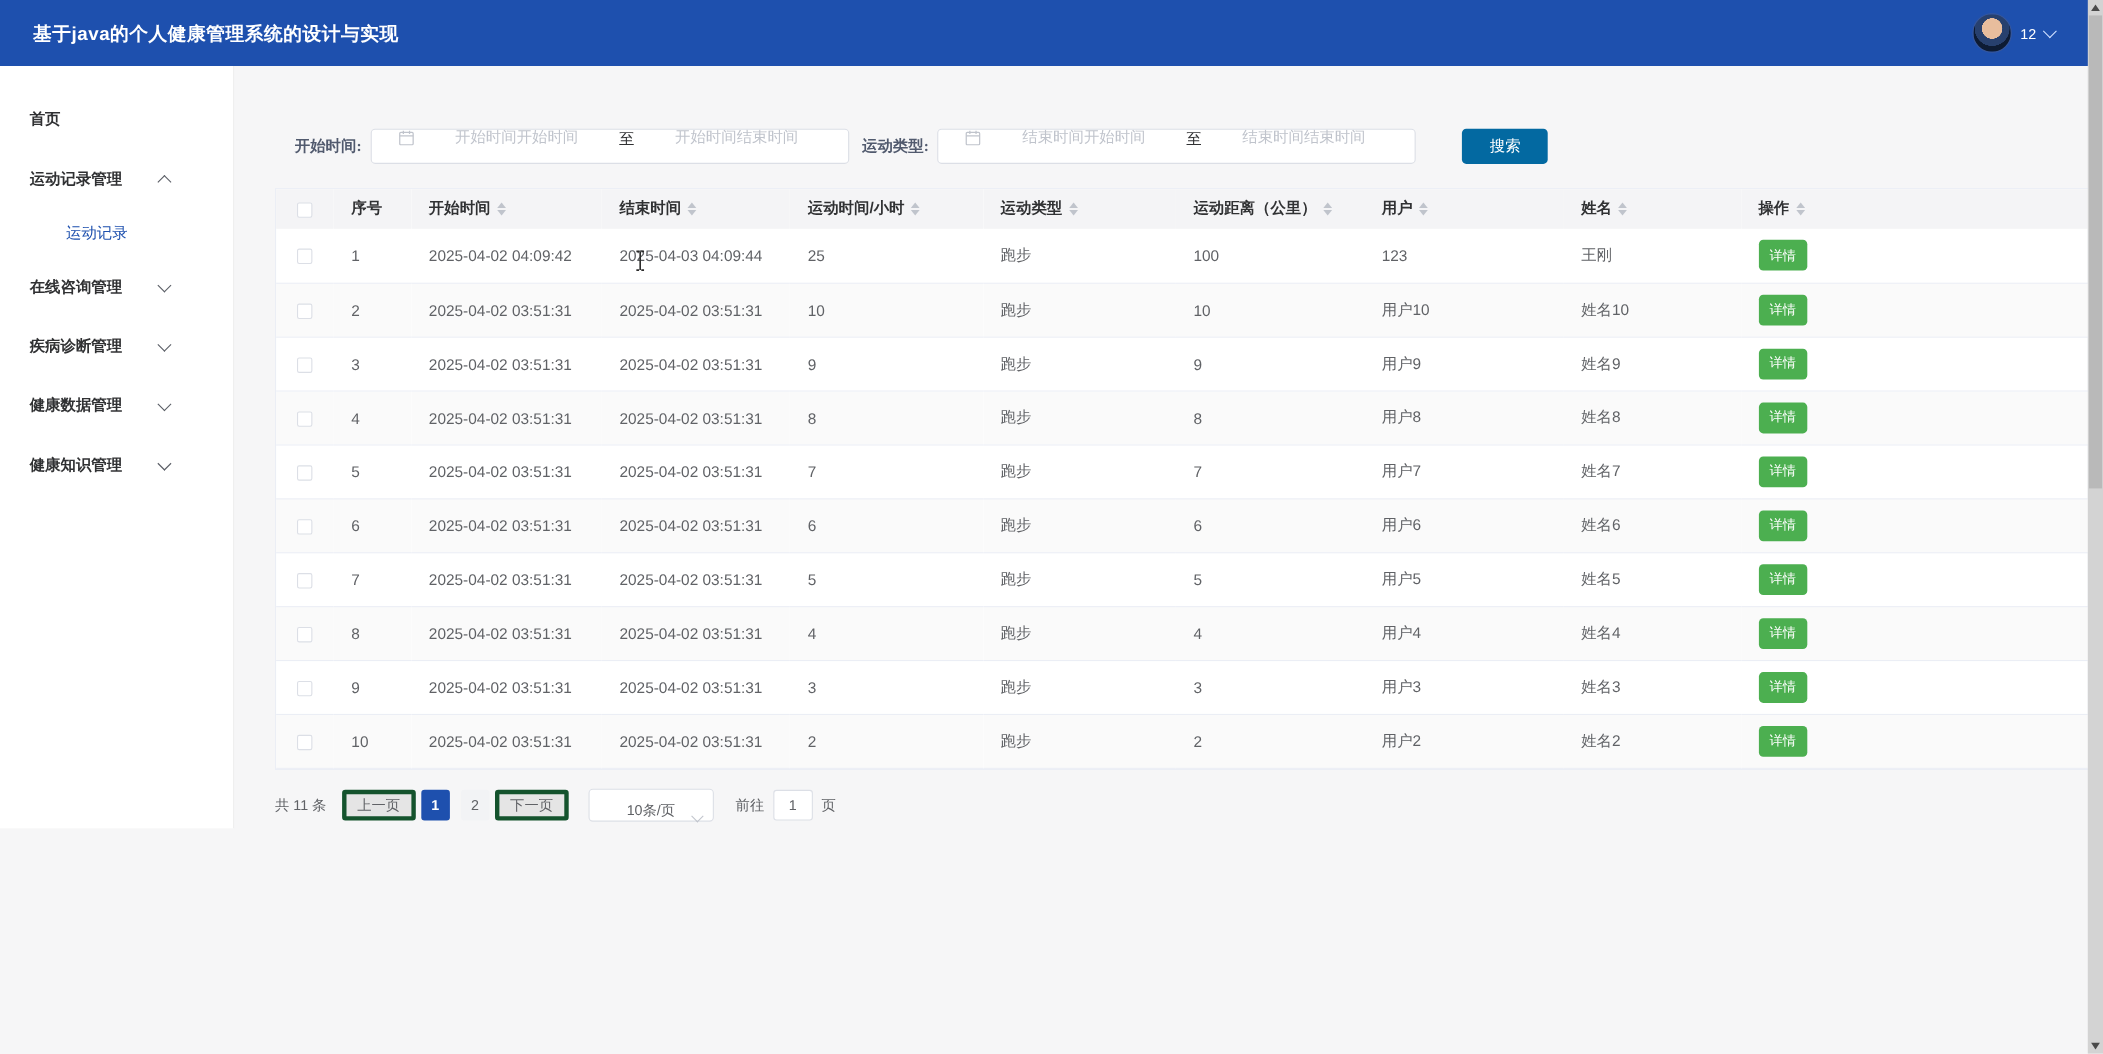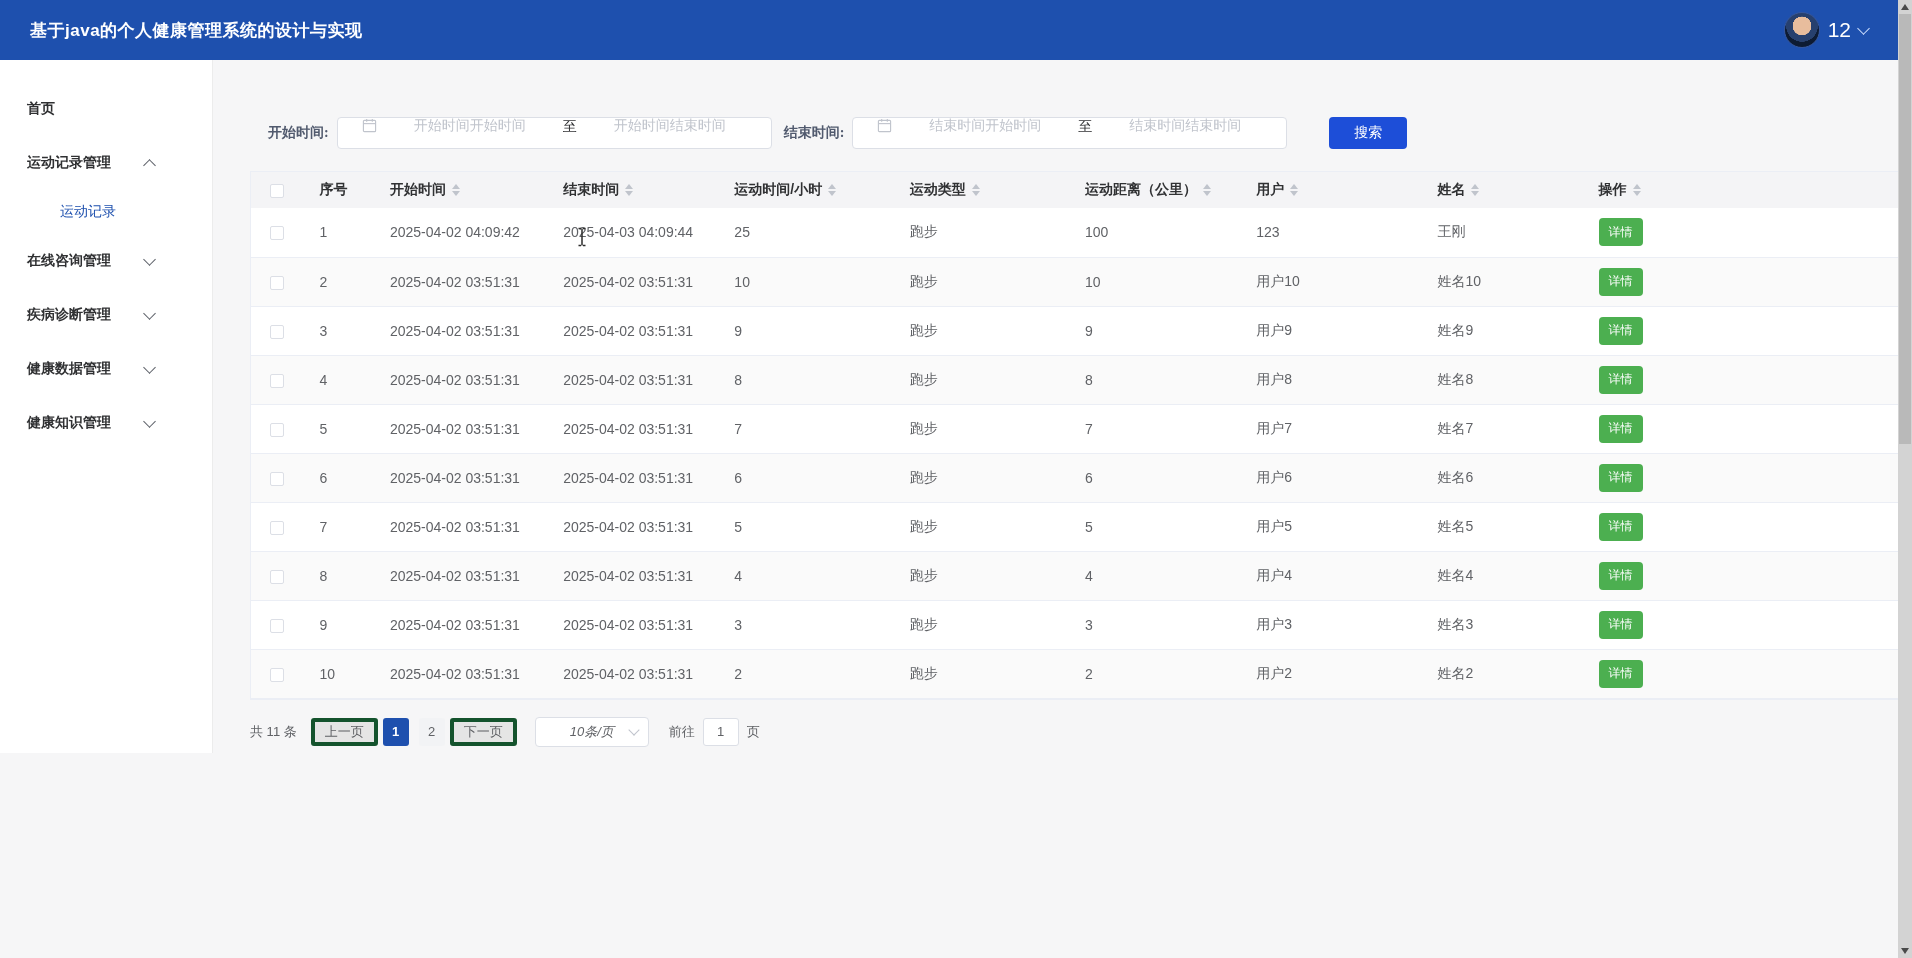--- a/index.html
+++ b/index.html
@@ -4,21 +4,21 @@
 <style>
   * { margin:0; padding:0; box-sizing:border-box; }
   html,body { width:1912px; height:958px; overflow:hidden; }
   body { font-family:"Liberation Sans","DejaVu Sans",sans-serif; font-size:14px; color:#606266; background:#f6f6f7; position:relative; }
 
   
   .topbar { height:60px; background:#1e50ae; display:flex; align-items:center; justify-content:space-between; padding:0 44px 0 30px; }
   .topbar-title { color:#ffffff; font-size:17px; font-weight:600; letter-spacing:.5px; }
   .user-area { display:flex; align-items:center; gap:8px; cursor:pointer; }
   .avatar { width:36px; height:36px; border-radius:50%; background:radial-gradient(circle at 50% 38%, #e8bd9d 0 34%, #27406e 35% 58%, #0d1b33 59% 100%); border:1px solid #37579c; }
-  .user-name { color:#ffffff; font-size:21px; }
+  .user-name { color:#ffffff; font-size:13px; }
   .chev-sm { width:9px; height:9px; border-right:1.6px solid #cfe0ff; border-bottom:1.6px solid #cfe0ff; transform:rotate(45deg); margin-top:-4px; }
 
   
   .layout { display:flex; height:693px; }
   .sidebar { width:213px; background:#ffffff; border-right:1px solid #ececec; padding-top:22px; flex-shrink:0; }
   .menu-item { height:54px; display:flex; align-items:center; justify-content:space-between; padding:0 58px 0 27px; color:#303133; font-weight:600; font-size:14px; cursor:pointer; }
   .menu-item .arrow { width:9px; height:9px; border-right:1.6px solid #5a5e66; border-bottom:1.6px solid #5a5e66; }
   .arrow.down { transform:rotate(45deg); margin-top:-4px; }
   .arrow.up { transform:rotate(225deg); margin-top:4px; }
   .submenu-item { height:44px; display:flex; align-items:center; padding-left:60px; color:#1e50ae; font-size:14px; cursor:pointer; }
@@ -27,21 +27,21 @@
 
   
   .filter-row { display:flex; align-items:center; margin-top:57px; height:32px;font-family:Liberation Serif, serif; }
   .filter-label { color:#515a6e; font-weight:600; margin-right:8px; white-space:nowrap; }
   .filter-label.first { margin-left:18px; }
   .date-range { width:435px; height:32px; background:#fff; border:1px solid #dcdfe6; border-radius:4px; display:flex; align-items:flex-start; padding:0 14px; margin-right:12px; }
   .date-range .cal { flex-shrink:0; margin:0 6px 0 10px; }
   .date-range input { flex:1; border:none; outline:none; background:transparent; text-align:center; font-size:14px; color:#606266; font-family:inherit; min-width:0; }
   .date-range input::placeholder { color:#c0c4cc; }
   .range-sep { color:#303133; padding:0 6px; flex-shrink:0; }
-  .search-btn { width:78px; height:32px; margin-left:30px; background:#1d4ed8; color:#fff; border:none; border-radius:4px; font-size:14px; font-family:inherit; cursor:pointer; }
+  .search-btn { width:78px; height:32px; margin-left:30px; background:#0369a1; color:#fff; border:none; border-radius:4px; font-size:14px; font-family:inherit; cursor:pointer; }
 
   
   .table-wrap { margin-top:22px; background:#fff; border:1px solid #ebeef5; }
   table { width:100%; border-collapse:collapse; table-layout:fixed; }
   th { height:36px; background:#f4f4f6; color:#303133; font-weight:600; font-size:14px; text-align:left; padding:0 0 0 16px; white-space:nowrap; overflow:hidden; }
   td { height:49px; font-size:14px; color:#606266; padding:0 0 0 16px; border-bottom:1px solid #ebeef5; white-space:nowrap; overflow:hidden; }
   tbody tr:nth-child(even) { background:#fafafa; }
   .cb-cell { text-align:center; padding:0 !important; }
   .checkbox { display:inline-block; width:14px; height:14px; background:#fff; border:1px solid #dcdfe6; border-radius:2px; vertical-align:middle; cursor:pointer; }
   .th-inner { display:flex; align-items:center; }
@@ -50,21 +50,21 @@
   .caret-down { width:0; height:0; border-left:4px solid transparent; border-right:4px solid transparent; border-top:5px solid #c0c4cc; }
   .detail-btn { width:44px; height:28px; background:#4caf50; color:#fff; border:none; border-radius:4px; font-size:12px; font-family:inherit; cursor:pointer; }
 
   
   .pagination { display:flex; align-items:center; margin-top:17px; font-size:13px; color:#606266; }
   .pg-total { margin-right:14px; }
   .pg-btn { height:28px; padding:0 10px; background:#e5e5e5; border:4px solid #14532d; border-radius:3px; color:#606266; font-size:13px; font-family:inherit; cursor:pointer; display:flex; align-items:center; }
   .pg-num { min-width:26px; height:28px; line-height:28px; text-align:center; border-radius:3px; margin:0 5px; cursor:pointer; }
   .pg-num.active { background:#1e50ae; color:#fff; font-weight:600; }
   .pg-num.plain { background:#f2f3f5; }
-  .pg-select { width:114px; height:30px; border:1px solid #dcdfe6; border-radius:4px; background:#fff; margin-left:18px; display:flex; align-items:center; justify-content:center; position:relative; cursor:pointer; color:#606266;font-style:italic; }
+  .pg-select { width:114px; height:30px; border:1px solid #dcdfe6; border-radius:4px; background:#fff; margin-left:18px; display:flex; align-items:flex-end; justify-content:center; position:relative; cursor:pointer; color:#606266; }
   .pg-select .chev { position:absolute; right:10px; width:8px; height:8px; border-right:1.4px solid #c0c4cc; border-bottom:1.4px solid #c0c4cc; transform:rotate(45deg); margin-top:-3px; }
   .pg-goto-label { margin-left:20px; }
   .pg-goto-input { width:36px; height:28px; border:1px solid #dcdfe6; border-radius:3px; text-align:center; margin:0 8px; font-size:13px; color:#606266; font-family:inherit; outline:none; background:#fff; }
 
   
   .scrollbar { position:absolute; top:0; right:0; width:14px; height:958px; background:#d3d3d3; z-index:40; }
   .sb-arrow-up { position:absolute; top:4px; left:3px; width:0; height:0; border-left:4px solid transparent; border-right:4px solid transparent; border-bottom:6px solid #4a4a4a; }
   .sb-arrow-down { position:absolute; bottom:4px; left:3px; width:0; height:0; border-left:4px solid transparent; border-right:4px solid transparent; border-top:6px solid #4a4a4a; }
   .sb-thumb { position:absolute; top:14px; left:1px; width:12px; height:430px; background:#b9b9b9; }
 
@@ -121,21 +121,21 @@
         <svg class="cal" width="15" height="15" viewBox="0 0 16 16">
           <rect x="1.5" y="2.5" width="13" height="12" rx="1" fill="none" stroke="#c0c4cc" stroke-width="1.2"></rect>
           <line x1="1.5" y1="6" x2="14.5" y2="6" stroke="#c0c4cc" stroke-width="1.2"></line>
           <line x1="5" y1="1" x2="5" y2="4" stroke="#c0c4cc" stroke-width="1.2"></line>
           <line x1="11" y1="1" x2="11" y2="4" stroke="#c0c4cc" stroke-width="1.2"></line>
         </svg>
         <input type="text" placeholder="开始时间开始时间" style="">
         <span class="range-sep">至</span>
         <input type="text" placeholder="开始时间结束时间" style="">
       </div>
-      <span class="filter-label">结束时间:</span>
+      <span class="filter-label">运动类型:</span>
       <div class="date-range">
         <svg class="cal" width="15" height="15" viewBox="0 0 16 16">
           <rect x="1.5" y="2.5" width="13" height="12" rx="1" fill="none" stroke="#c0c4cc" stroke-width="1.2"></rect>
           <line x1="1.5" y1="6" x2="14.5" y2="6" stroke="#c0c4cc" stroke-width="1.2"></line>
           <line x1="5" y1="1" x2="5" y2="4" stroke="#c0c4cc" stroke-width="1.2"></line>
           <line x1="11" y1="1" x2="11" y2="4" stroke="#c0c4cc" stroke-width="1.2"></line>
         </svg>
         <input type="text" placeholder="结束时间开始时间" style="">
         <span class="range-sep">至</span>
         <input type="text" placeholder="结束时间结束时间" style="">

